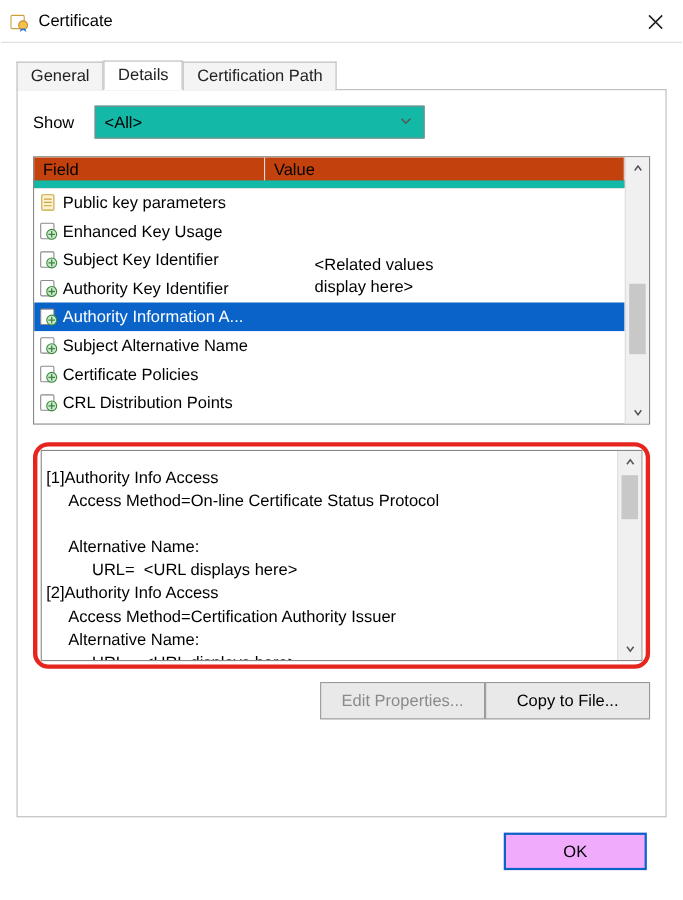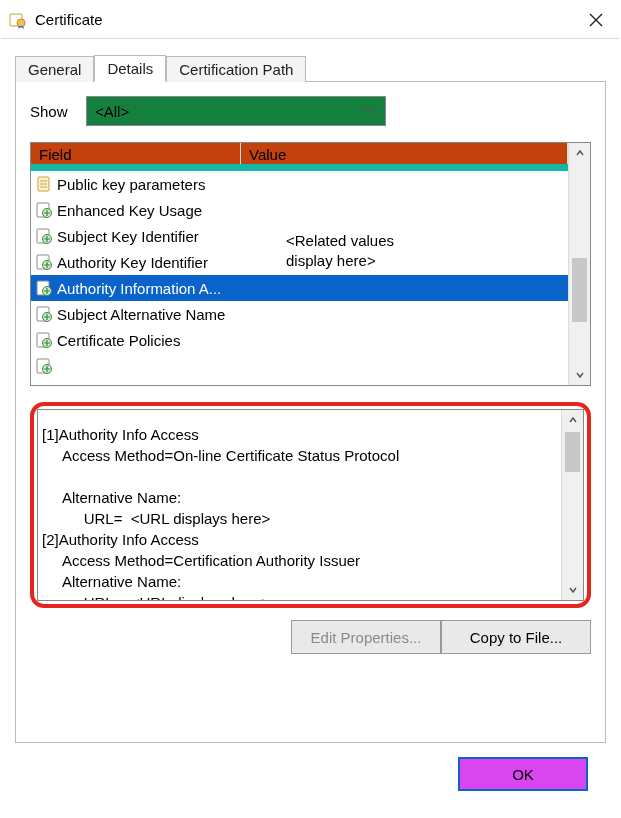--- a/index.html
+++ b/index.html
@@ -82,21 +82,21 @@
   }
   .show-row {
     display: flex;
     align-items: center;
     margin-bottom: 16px;
   }
   .show-label { width: 56px; font-size: 15px; }
   .show-select {
     width: 300px; height: 30px;
     border: 1px solid #888;
-    background: #15803d;
+    background: #14b8a6;
     display: flex; align-items: center;
     padding: 0 8px;
     font-size: 15px;
     position: relative;
   }
   .show-select .chev {
     position: absolute; right: 10px; top: 7px;
     font-size: 12px; color: #555;
   }
   .listbox {
@@ -219,21 +219,21 @@
   }
   .btn.disabled { color: #8a8a8a; }
   .footer {
     display: flex;
     justify-content: flex-end;
     padding: 14px 18px 14px 0;
   }
   .okbtn {
     height: 34px; width: 130px;
     border: 2px solid #0a63c9;
-    background: #d946ef;
+    background: #f0abfc;
     font-size: 15px;
     display: flex; align-items: center; justify-content: center;
   }
 </style>
 </head>
 <body>
 
 <div class="window">
 
   <div class="titlebar">
@@ -360,20 +360,21 @@
                   </div>
                   <div class="cell-value"></div>
                 </div>
                 <div class="row">
                   <div class="cell-field">
                     <span class="field-icon"><svg width="18" height="18" viewBox="0 0 18 18">
                         <rect x="2" y="2" width="12" height="14" rx="1" fill="#fff" stroke="#8a8a8a"></rect>
                         <circle cx="12" cy="12" r="4.5" fill="#cfe8d3" stroke="#3a8a3a"></circle>
                         <path d="M12 9 L12 15 M9 12 L15 12" stroke="#3a8a3a" stroke-width="1.2"></path>
                       </svg></span>
+                    <span>CRL Distribution Points</span>
                   </div>
                   <div class="cell-value"></div>
                 </div>
               </div>
             <div class="related-placeholder">
               <span>&lt;Related values</span><br>
               <span>display here&gt;</span>
             </div>
           </div>
         </div>

